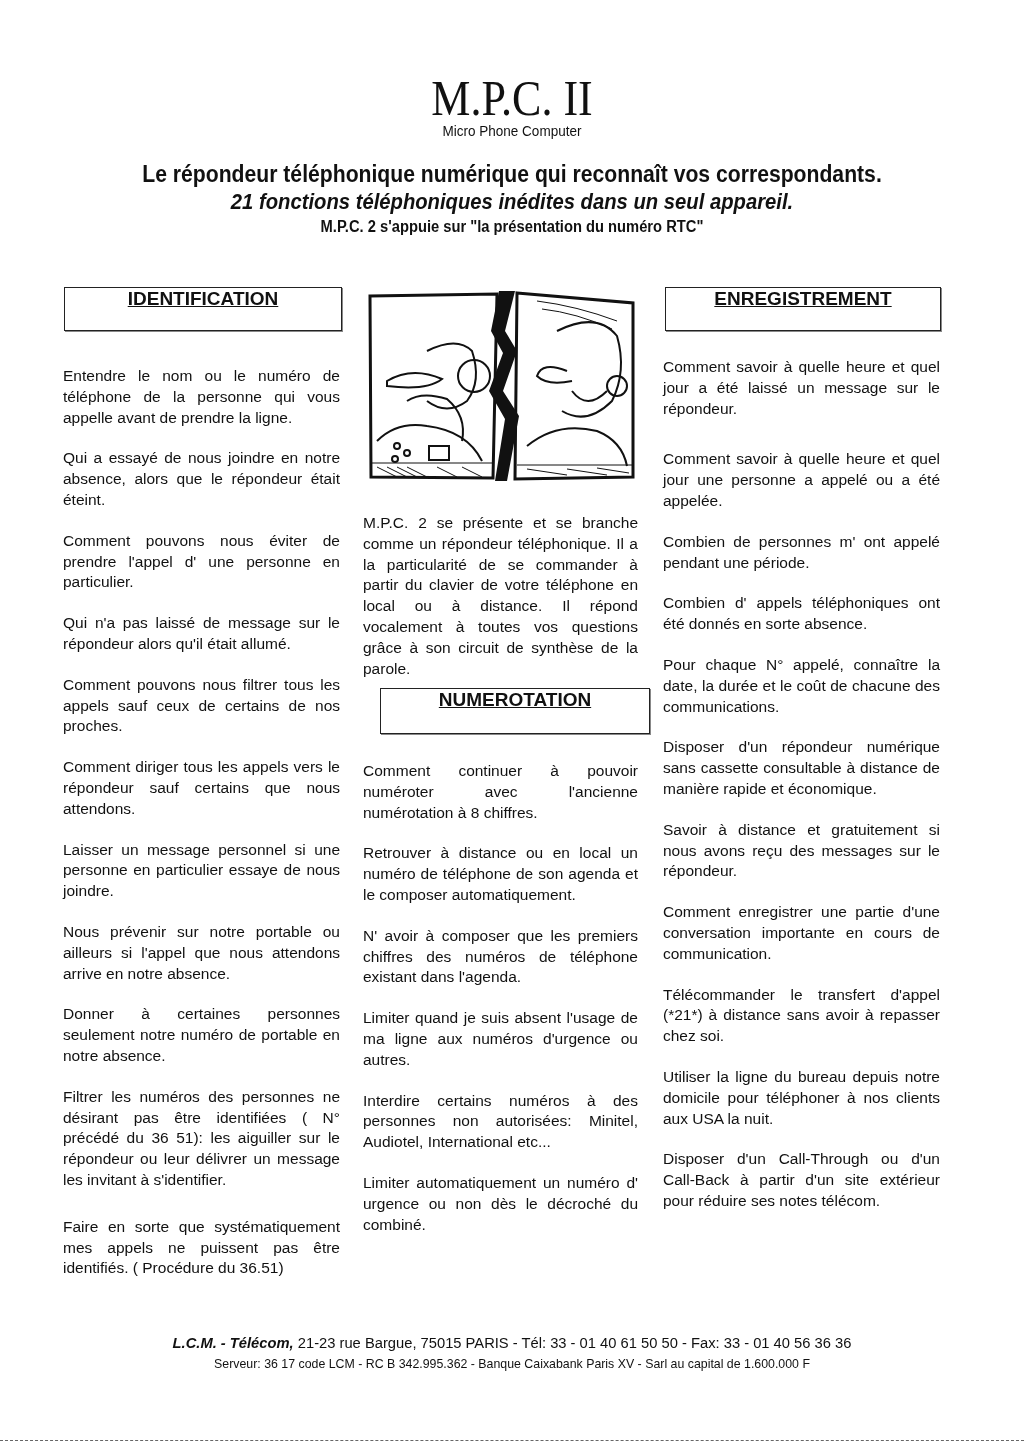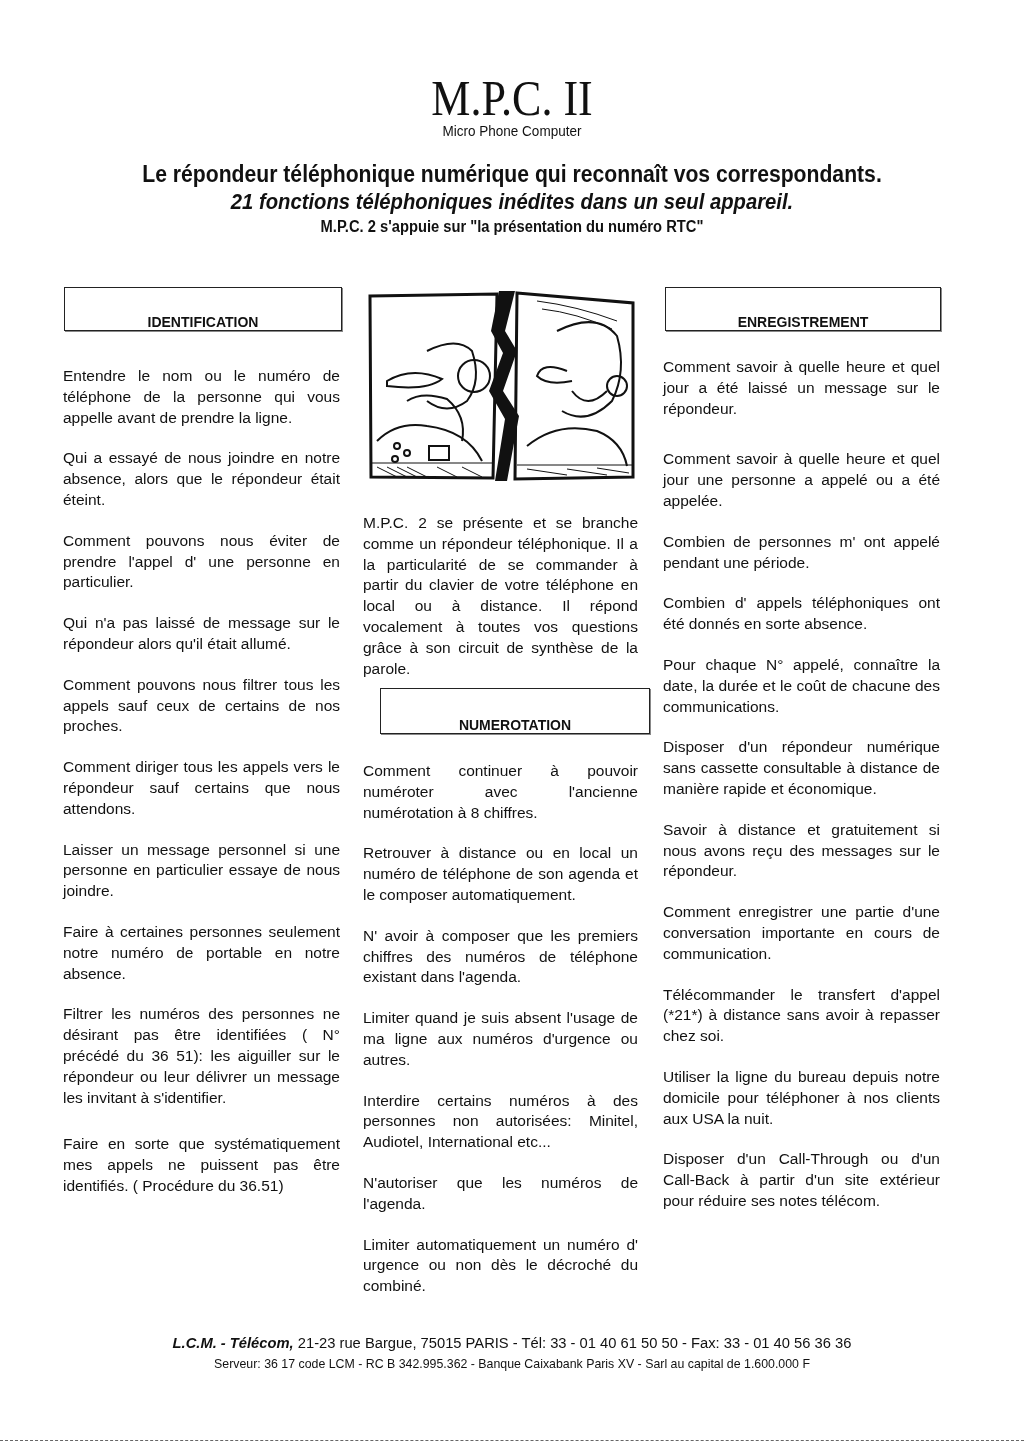--- a/index.html
+++ b/index.html
@@ -3,21 +3,21 @@
 <meta charset="utf-8">
 <style>
   html, body { margin: 0; padding: 0; background: #ffffff; }
   body { width: 1024px; height: 1448px; position: relative; overflow: hidden; color: #111; font-family: "Liberation Sans", sans-serif; }
   .abs { position: absolute; }
   .title { left: 0; width: 1024px; top: 72px; text-align: center; font-family: "Liberation Serif", serif; font-size: 50px; line-height: 52px; letter-spacing: 0px; transform: scaleX(0.88); }
   .subtitle { left: 0; width: 1024px; top: 122px; text-align: center; font-size: 15px; transform: scaleX(0.9); }
   .tagline1 { left: 0; width: 1024px; top: 161px; text-align: center; font-size: 23px; font-weight: bold; transform: scaleX(0.92); }
   .tagline2 { left: 0; width: 1024px; top: 189px; text-align: center; font-size: 22px; font-weight: bold; font-style: italic; transform: scaleX(0.92); }
   .tagline3 { left: 0; width: 1024px; top: 218px; text-align: center; font-size: 16px; font-weight: bold; transform: scaleX(0.92); }
-  .section-box { border: 1.5px solid #222; box-shadow: 1px 1px 0 #888; text-align: center; font-weight: bold; font-size: 14px; display: flex; align-items: flex-end; justify-content: center; }
+  .section-box { border: 1.5px solid #222; box-shadow: 1px 1px 0 #888; text-align: center; font-weight: bold; font-size: 19px; display: flex; align-items: flex-start; justify-content: center; text-decoration: underline; }
   .col { position: absolute; font-size: 15.5px; line-height: 20.8px; text-align: justify; }
   .col p { margin: 0 0 20px 0; }
   .footer1 { left: 0; width: 1024px; top: 1334px; text-align: center; font-size: 15.5px; transform: scaleX(0.95); }
   .footer1 .brand { font-weight: bold; font-style: italic; }
   .footer2 { left: 0; width: 1024px; top: 1356px; text-align: center; font-size: 13px; transform: scaleX(0.95); }
   .cartoon { left: 367px; top: 291px; width: 270px; height: 190px; }
   .bottom-rule { left: 0; top: 1440px; width: 1024px; height: 1px; border-top: 1.5px dashed #666; }
 </style>
 </head>
 <body>
@@ -32,21 +32,22 @@
   <span>IDENTIFICATION</span>
 </div>
 <div class="col" style="left:63px; top:358px; width:277px;margin-top:8px;">
   <p>Entendre le nom ou le numéro de téléphone de la personne qui vous appelle avant de prendre la ligne.</p>
   <p>Qui a essayé de nous joindre en notre absence, alors que le répondeur était éteint.</p>
   <p>Comment pouvons nous éviter de prendre l'appel d' une personne en particulier.</p>
   <p>Qui n'a pas laissé de message sur le répondeur alors qu'il était allumé.</p>
   <p>Comment pouvons nous filtrer tous les appels sauf ceux de certains de nos proches.</p>
   <p>Comment diriger tous les appels vers le répondeur sauf certains que nous attendons.</p>
   <p>Laisser un message personnel si une personne en particulier essaye de nous joindre.</p>
-  <p>Faire à certaines personnes seulement notre numéro de portable en notre absence.</p>
+  <p>Nous prévenir sur notre portable ou ailleurs si l'appel que nous attendons arrive en notre absence.</p>
+  <p>Donner à certaines personnes seulement notre numéro de portable en notre absence.</p>
   <p style="margin-bottom:26px">Filtrer les numéros des personnes ne désirant pas être identifiées ( N° précédé du 36 51): les aiguiller sur le répondeur ou leur délivrer un message les invitant à s'identifier.</p>
   <p>Faire en sorte que systématiquement mes appels ne puissent pas être identifiés. ( Procédure du 36.51)</p>
 </div>
 
 <svg class="abs cartoon" viewBox="0 0 270 190">
 
   <path d="M3,5 L130,3 L126,187 L4,186 Z" fill="#fff" stroke="#111" stroke-width="3"></path>
   <path d="M150,2 L266,12 L266,186 L148,188 Z" fill="#fff" stroke="#111" stroke-width="3"></path>
 
   <g stroke="#111" stroke-width="1">
@@ -94,21 +95,20 @@
 
 <div class="abs section-box" style="left:380px; top:688px; width:268px; height:44px;">
   <span>NUMEROTATION</span>
 </div>
 <div class="col" style="left:363px; top:761px; width:275px;">
   <p>Comment continuer à pouvoir numéroter avec l'ancienne numérotation à 8 chiffres.</p>
   <p>Retrouver à distance ou en local un numéro de téléphone de son agenda et le composer automatiquement.</p>
   <p>N' avoir à composer que les premiers chiffres des numéros de téléphone existant dans l'agenda.</p>
   <p>Limiter quand je suis absent l'usage de ma ligne aux numéros d'urgence ou autres.</p>
   <p>Interdire certains numéros à des personnes non autorisées: Minitel, Audiotel, International etc...</p>
-  <p>N'autoriser que les numéros de l'agenda.</p>
   <p>Limiter automatiquement un numéro d' urgence ou non dès le décroché du combiné.</p>
 </div>
 
 <div class="abs section-box" style="left:665px; top:287px; width:274px; height:42px;">
   <span>ENREGISTREMENT</span>
 </div>
 <div class="col" style="left:663px; top:357px; width:277px;">
   <p style="margin-bottom:30px">Comment savoir à quelle heure et quel jour a été laissé un message sur le répondeur.</p>
   <p>Comment savoir à quelle heure et quel jour une personne a appelé ou a été appelée.</p>
   <p>Combien de personnes m' ont appelé pendant une période.</p>

